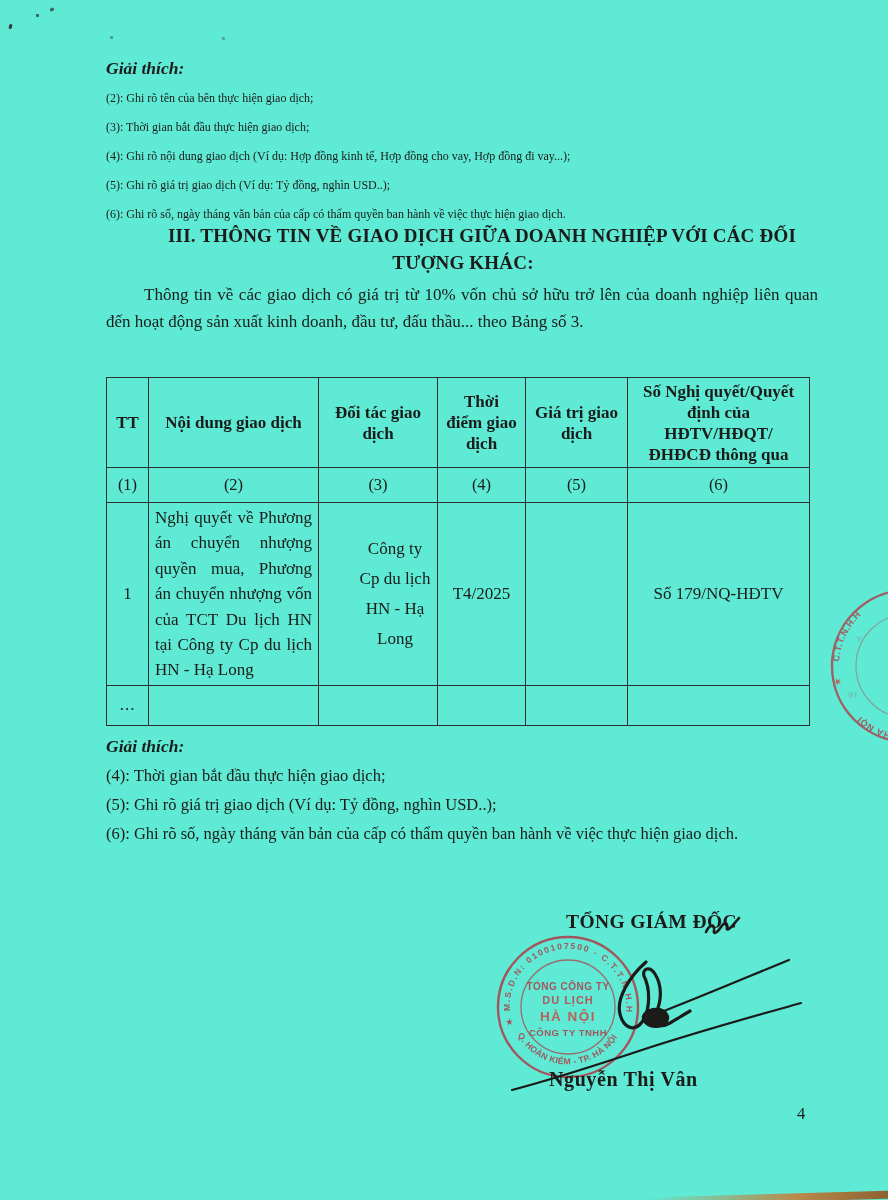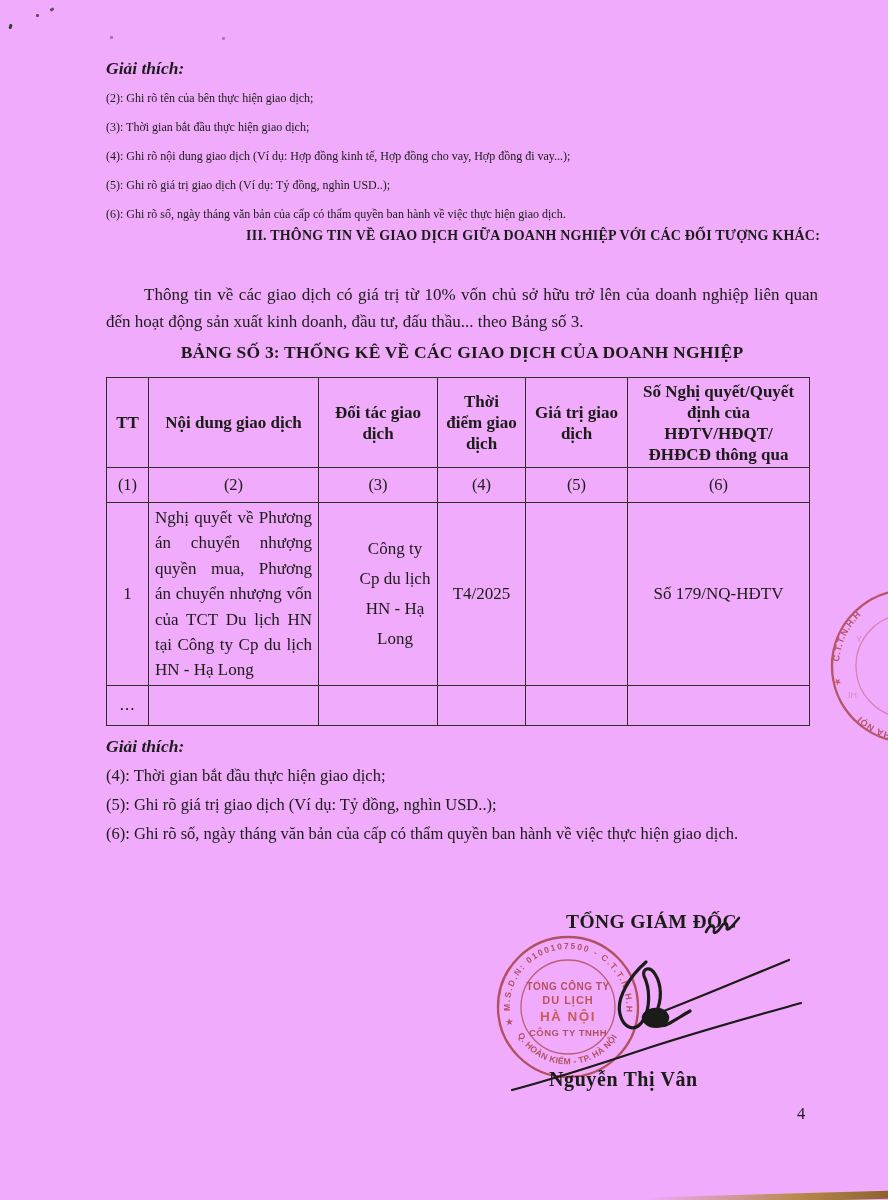--- a/index.html
+++ b/index.html
@@ -1,35 +1,35 @@
 <!DOCTYPE html>
 <html><head>
 <meta charset="utf-8">
 <style>
   html,body{margin:0;padding:0;background:#e9e9e9;}
   .page{
     position:relative;
     width:888px;height:1200px;
-    background:#f0abfc;
+    background:#5eead4;
     overflow:hidden;
     font-family:"Liberation Serif","DejaVu Serif",serif;
     color:#1b1b19;
   }
   .abs{position:absolute;}
   
   .exp-title{
     font-weight:bold;font-style:italic;font-size:17.5px;
   }
   .exp-list{font-size:12px;line-height:29px;}
   .exp-list2{font-size:16.5px;line-height:28px;}
   .exp-list2 .exp-item{margin-bottom:1px;}
   
   .sec-heading{
-    font-weight:bold;font-size:14px;line-height:27px;
-    text-indent:38px;text-align:right;letter-spacing:.2px;
+    font-weight:bold;font-size:19px;line-height:27px;
+    text-indent:38px;text-align:center;letter-spacing:.2px;
   }
   .body-para{
     font-size:17px;line-height:27px;text-indent:38px;text-align:justify;
   }
   .table-title{
     font-weight:bold;font-size:17.5px;text-align:center;letter-spacing:.2px;
   }
   
   table.gdtable{
     border-collapse:collapse;table-layout:fixed;
@@ -76,21 +76,20 @@
     <div class="exp-item">(3): Thời gian bắt đầu thực hiện giao dịch;</div>
     <div class="exp-item">(4): Ghi rõ nội dung giao dịch (Ví dụ: Hợp đồng kinh tế, Hợp đồng cho vay, Hợp đồng đi vay...);</div>
     <div class="exp-item">(5): Ghi rõ giá trị giao dịch (Ví dụ: Tỷ đồng, nghìn USD..);</div>
     <div class="exp-item">(6): Ghi rõ số, ngày tháng văn bản của cấp có thẩm quyền ban hành về việc thực hiện giao dịch.</div>
   </div>
 
   <div class="abs sec-heading" style="left:106px;top:222px;width:714px;">III. THÔNG TIN VỀ GIAO DỊCH GIỮA DOANH NGHIỆP VỚI CÁC ĐỐI TƯỢNG KHÁC:</div>
 
   <div class="abs body-para" style="left:106px;top:281px;width:712px;">Thông tin về các giao dịch có giá trị từ 10% vốn chủ sở hữu trở lên của doanh nghiệp liên quan đến hoạt động sản xuất kinh doanh, đầu tư, đấu thầu... theo Bảng số 3.</div>
 
-  <div class="abs table-title" style="left:106px;top:342px;width:712px;">BẢNG SỐ 3: THỐNG KÊ VỀ CÁC GIAO DỊCH CỦA DOANH NGHIỆP</div>
 
   <table class="gdtable abs" style="left:106px;top:377px;width:703px;">
     <colgroup>
       <col style="width:42px">
         <col style="width:170px">
         <col style="width:119px">
       <col style="width:88px">
         <col style="width:102px">
         <col style="width:182px">
     </colgroup>

